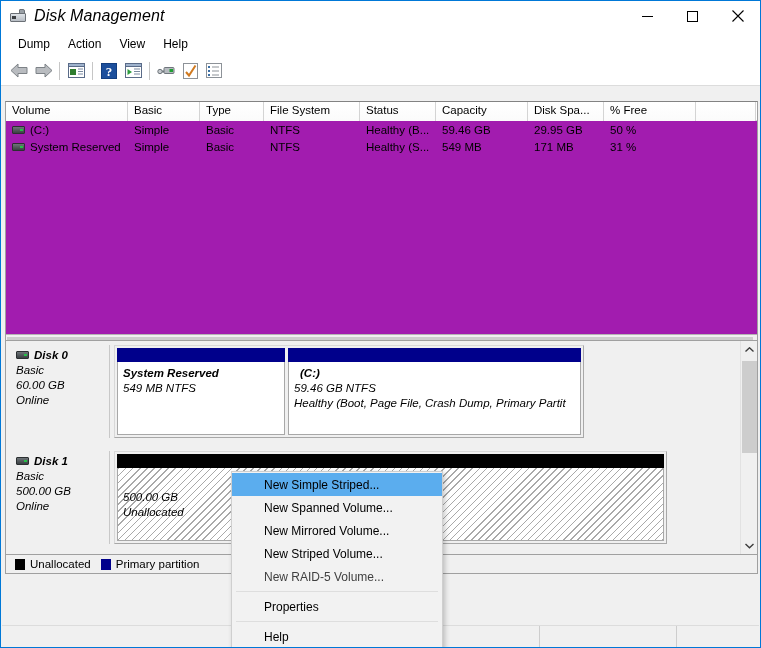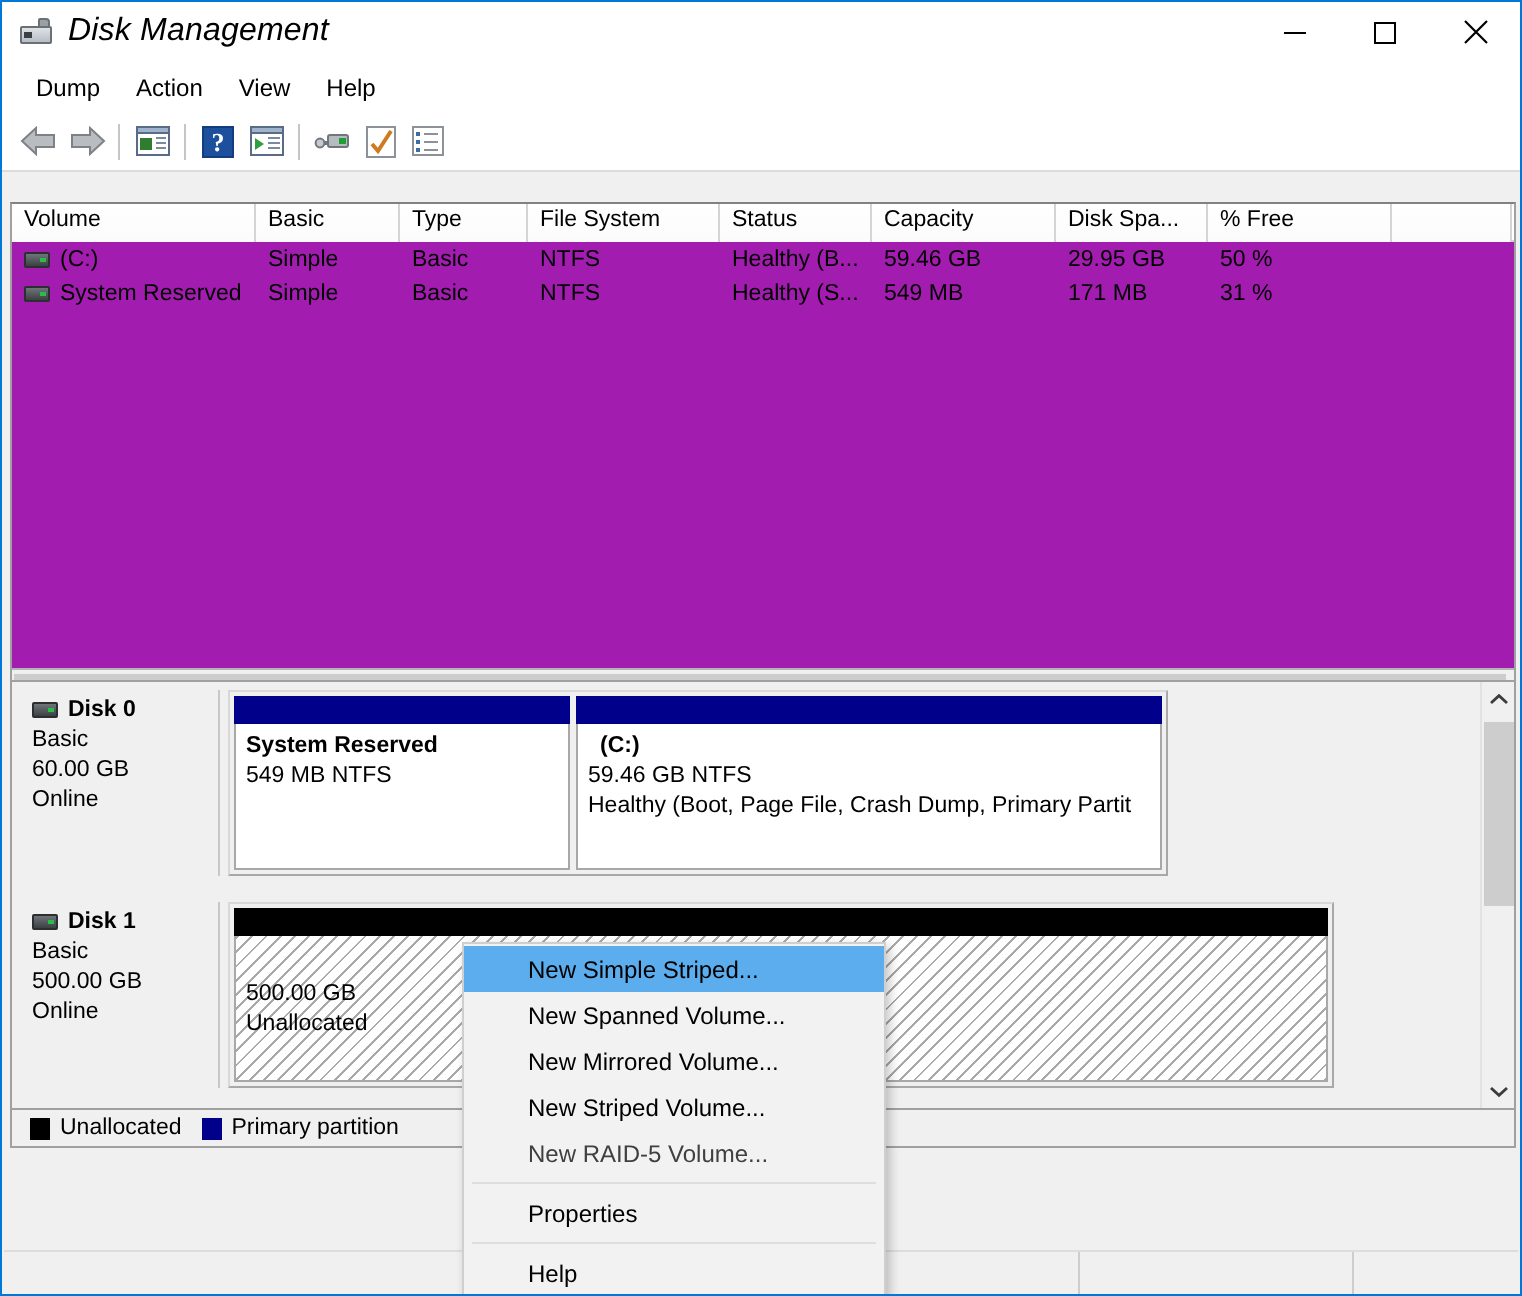--- a/index.html
+++ b/index.html
@@ -189,20 +189,21 @@
     left: 0; top: 0;
     width: 735px; height: 213px;
     overflow: hidden;
   }
 
   .disk-row {
     position: absolute;
     left: 0;
     width: 735px;
     background: #f0f0f0;
+    font-style: italic;
   }
   .disk-info {
     position: absolute;
     left: 4px; top: 4px;
     width: 100px;
     height: calc(100% - 8px);
     background: #f0f0f0;
     border-right: 1px solid #c8c8c8;
     padding: 4px 0 0 6px;
   }

